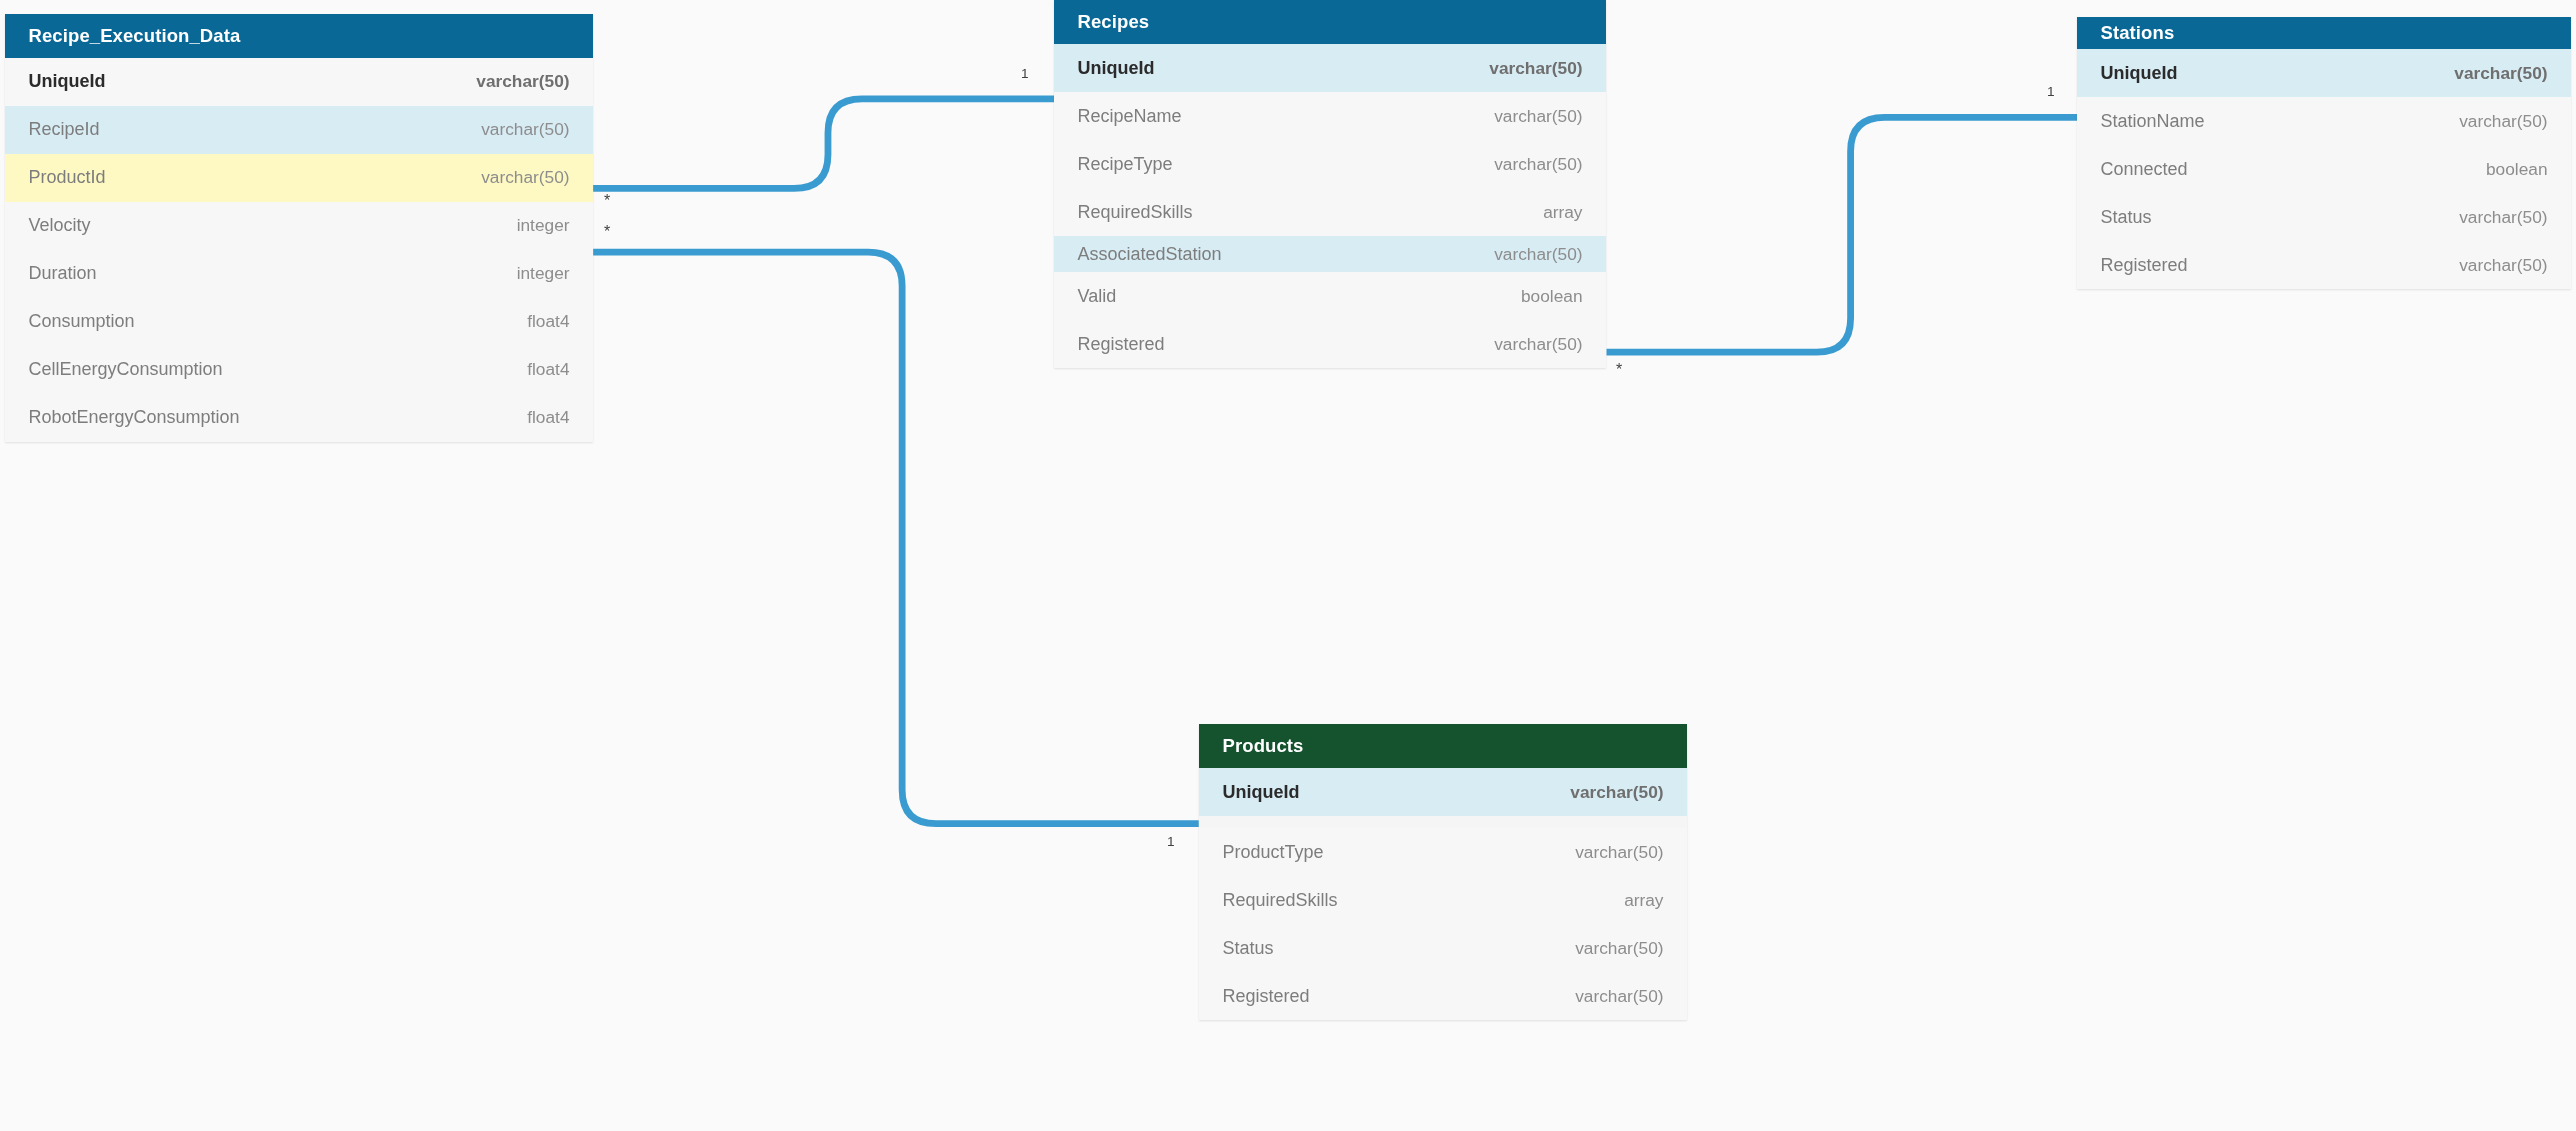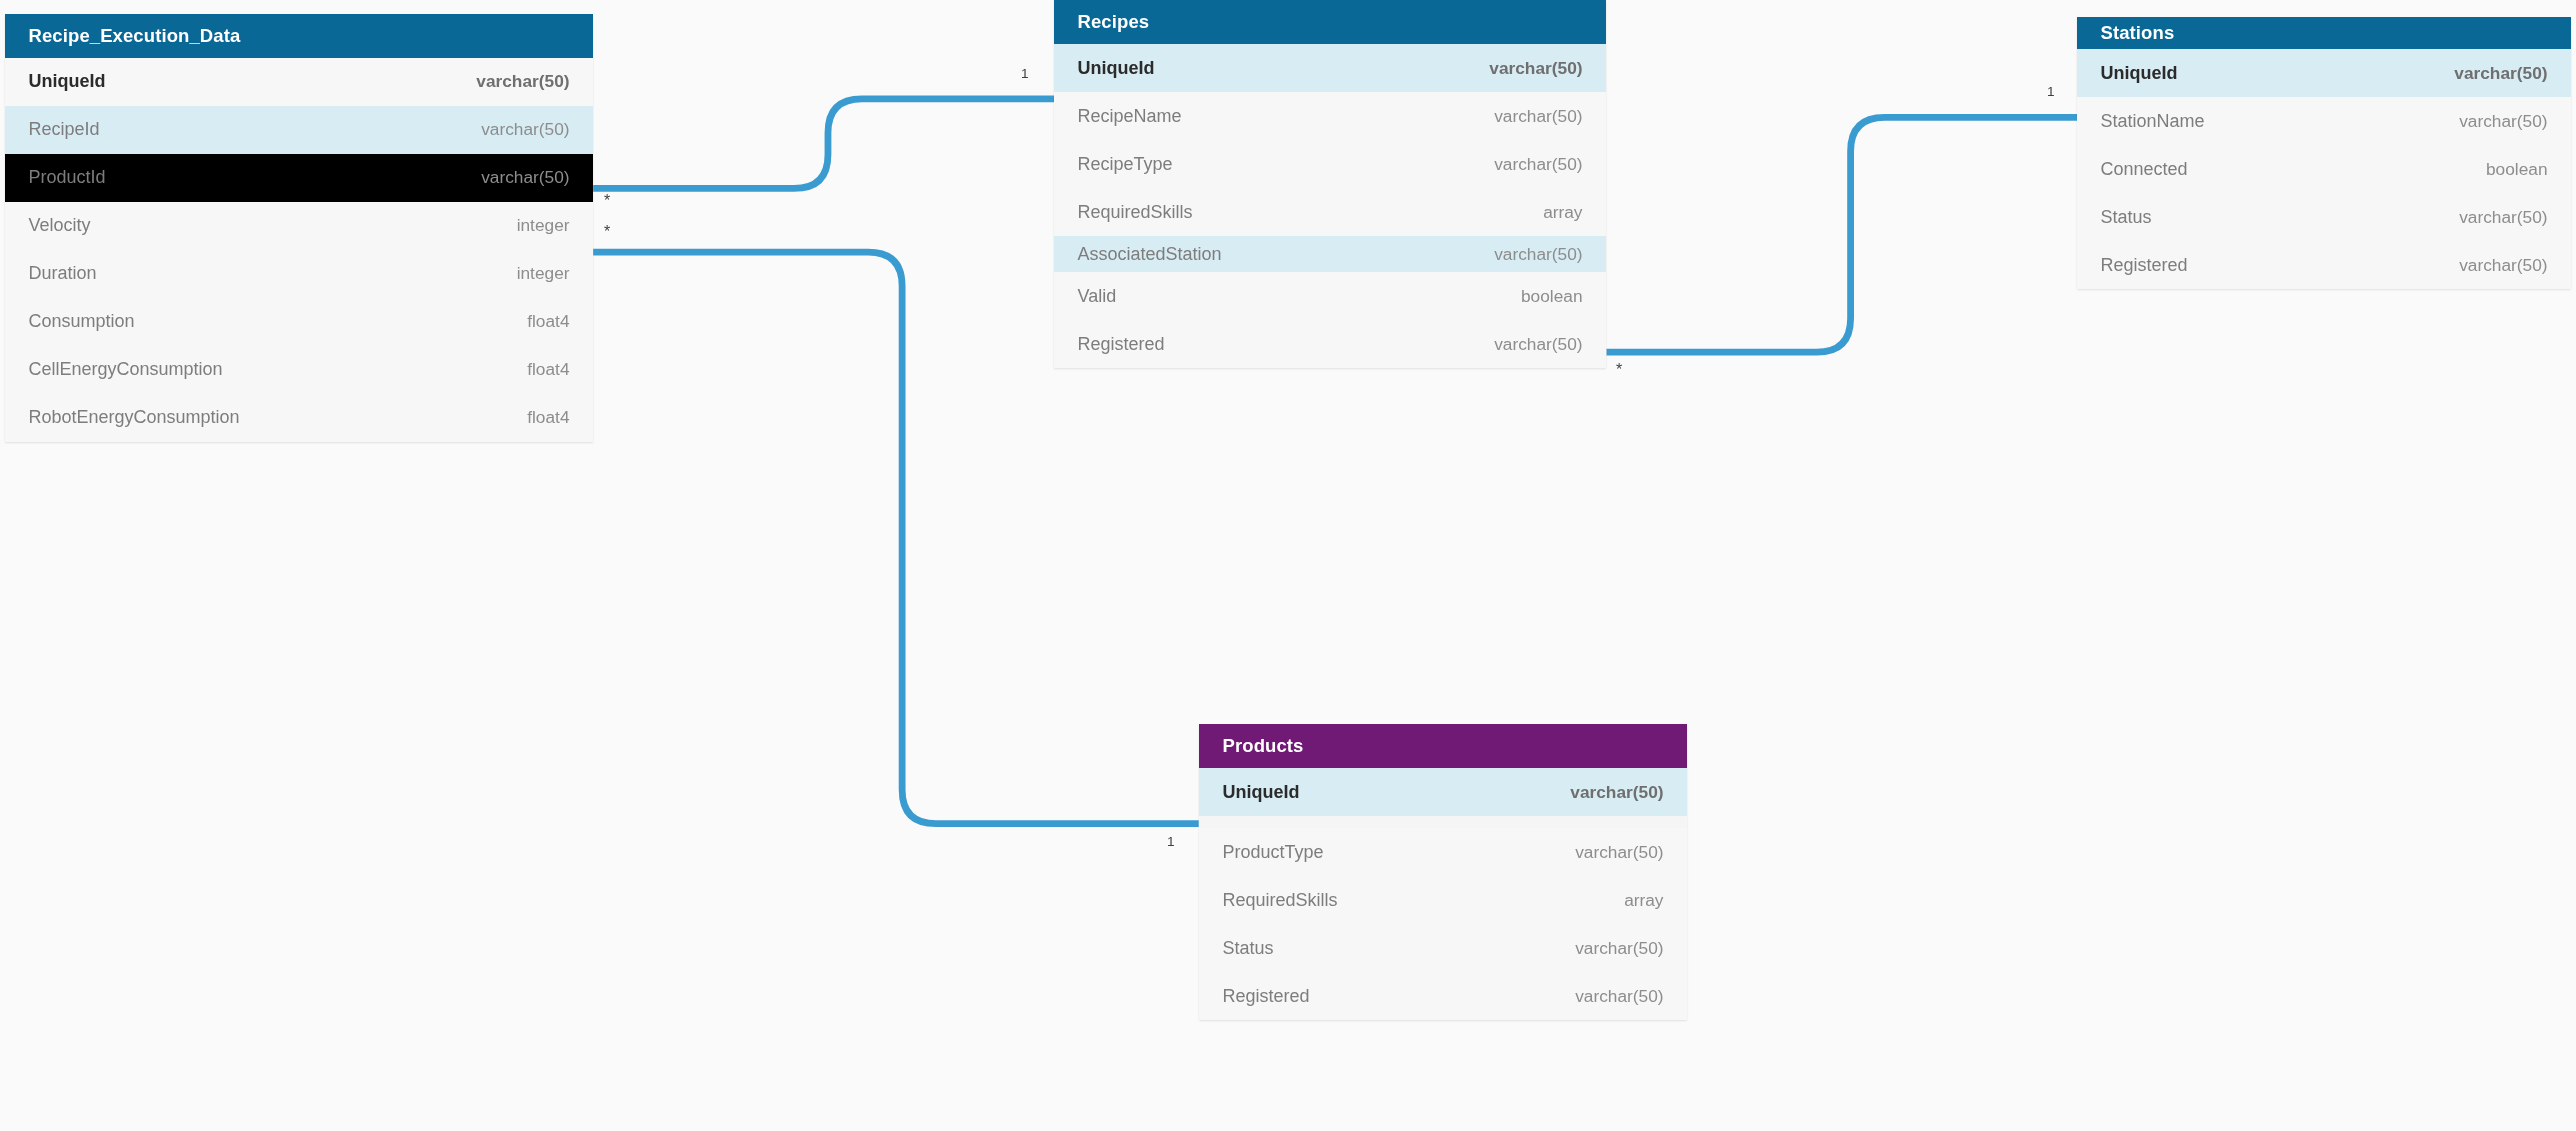--- a/index.html
+++ b/index.html
@@ -116,21 +116,21 @@
         <div class="entity-header" style="height: 44px; background: rgb(10, 104, 150);">Recipe_Execution_Data</div>
         <div class="rows">
           <div class="row alt-white pk" style="height: 48px;">
             <span class="col-name">UniqueId</span>
             <span class="col-type">varchar(50)</span>
           </div>
           <div class="row highlight" style="height: 48px; background: rgb(216, 236, 244);">
             <span class="col-name">RecipeId</span>
             <span class="col-type">varchar(50)</span>
           </div>
-          <div class="row highlight" style="height: 48px; background: #000000;">
+          <div class="row highlight" style="height: 48px; background: #fef9c3;">
             <span class="col-name">ProductId</span>
             <span class="col-type">varchar(50)</span>
           </div>
           <div class="row alt-white" style="height: 48px;">
             <span class="col-name">Velocity</span>
             <span class="col-type">integer</span>
           </div>
           <div class="row alt-white" style="height: 48px;">
             <span class="col-name">Duration</span>
             <span class="col-type">integer</span>
@@ -201,21 +201,21 @@
             <span class="col-name">Status</span>
             <span class="col-type">varchar(50)</span>
           </div>
           <div class="row alt-white" style="height: 48px;">
             <span class="col-name">Registered</span>
             <span class="col-type">varchar(50)</span>
           </div>
         </div>
       </div>
       <div class="entity" style="left: 1199px; top: 724px; width: 488px;">
-        <div class="entity-header" style="height: 44px; background: #701a75;">Products</div>
+        <div class="entity-header" style="height: 44px; background: #14532d;">Products</div>
         <div class="rows">
           <div class="row highlight pk" style="height: 48px; background: rgb(216, 236, 244);">
             <span class="col-name">UniqueId</span>
             <span class="col-type">varchar(50)</span>
           </div>
           <div class="row alt-white" style="height: 48px; margin-top: 12px;">
             <span class="col-name">ProductType</span>
             <span class="col-type">varchar(50)</span>
           </div>
           <div class="row alt-white" style="height: 48px;">

